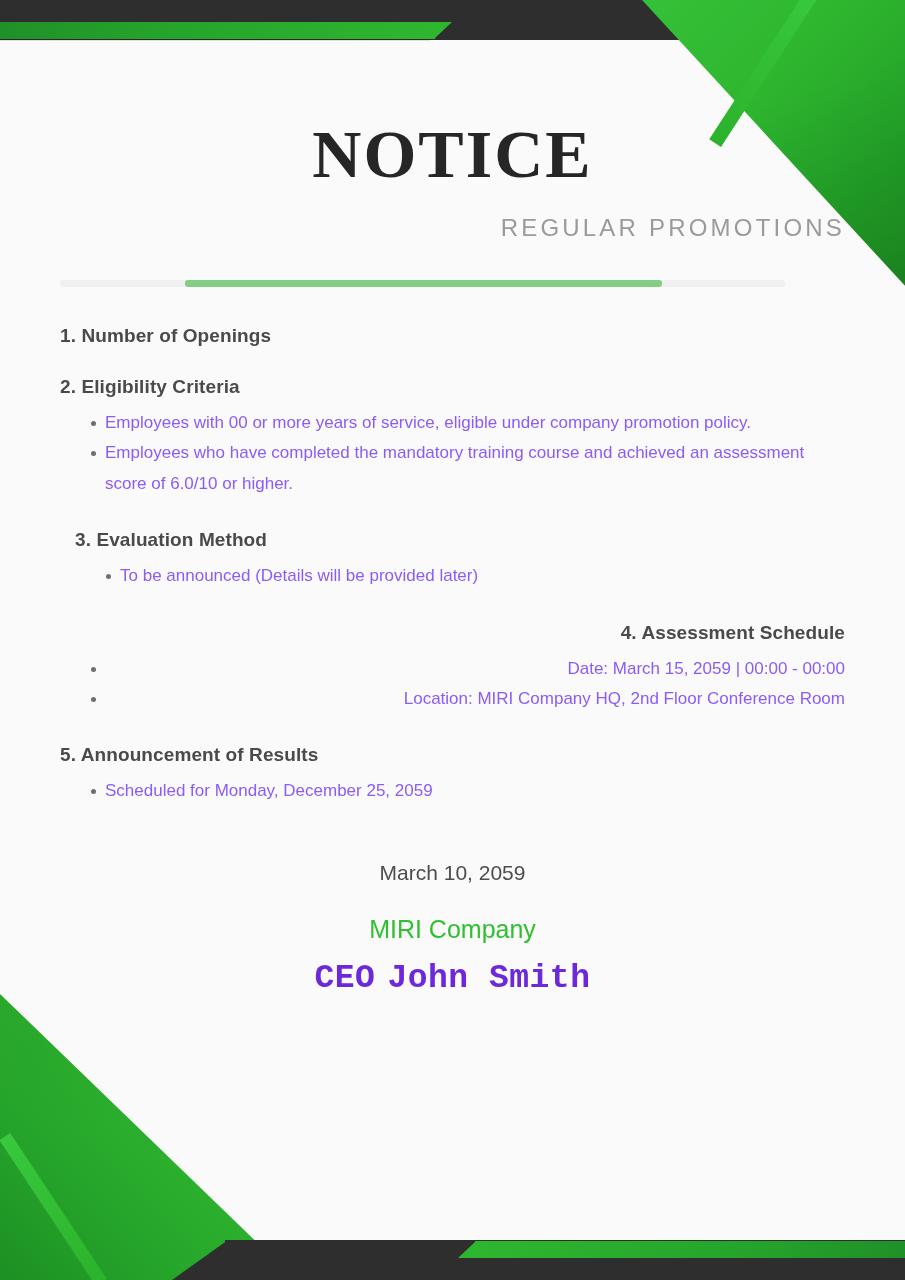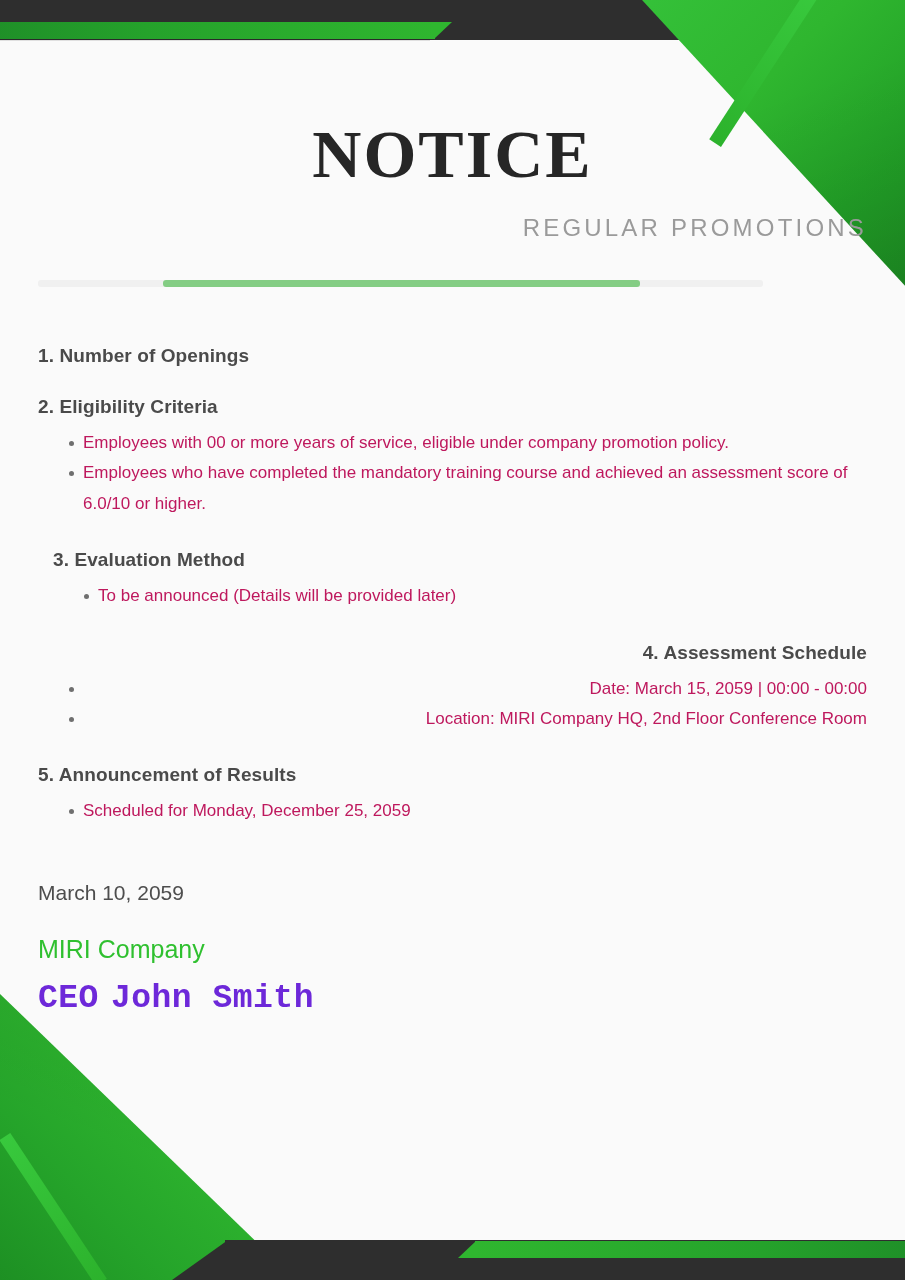--- a/index.html
+++ b/index.html
@@ -109,21 +109,21 @@
     bottom: 22px; right: 429px;
     width: 0; height: 0;
     border-bottom: 17px solid #2fb62f;
     border-left: 18px solid transparent;
   }
 
   
   .content {
     position: relative;
     z-index: 5;
-    padding: 0 38px;
+    padding: 0 60px;
   }
 
   .title {
     margin: 0;
     padding-top: 120px;
     text-align: center;
     font-family: "Liberation Serif", "DejaVu Serif", serif;
     font-size: 68px;
     font-weight: 700;
     letter-spacing: 2px;
@@ -175,41 +175,41 @@
     font-size: 17px;
     color: #5a5a5a;
     line-height: 1.85;
   }
 
   .bullet-list { margin: 0; padding: 0; list-style: none; }
   .bullet-list li {
     position: relative;
     padding-left: 45px;
     font-size: 17px;
-    color: #be185d;
+    color: #8b5cf6;
     line-height: 1.79;
   }
   .bullet-list li::before {
     content: "";
     position: absolute;
     left: 31px;
     top: 13px;
     width: 5px;
     height: 5px;
     border-radius: 50%;
     background: #6f6f6f;
   }
 
-  .sec-gap-1 { margin-bottom: 29px; margin-top: 20px; }
+  .sec-gap-1 { margin-bottom: 29px; }
   .sec-gap-2 { margin-bottom: 30px; }
   .sec-gap-3 { margin-bottom: 30px; margin-left: 15px; }
   .sec-gap-4 { margin-bottom: 29px; text-align: right; }
   .sec-gap-5 { margin-bottom: 0; }
 
-  .signature { padding-top: 55px; }
+  .signature { text-align: center; padding-top: 55px; }
   .sig-date {
     font-size: 21px;
     color: #4d4d4d;
     margin-bottom: 30px;
   }
   .sig-company {
     font-size: 25px;
     font-weight: 400;
     color: #2fc02f;
     margin-bottom: 16px;

